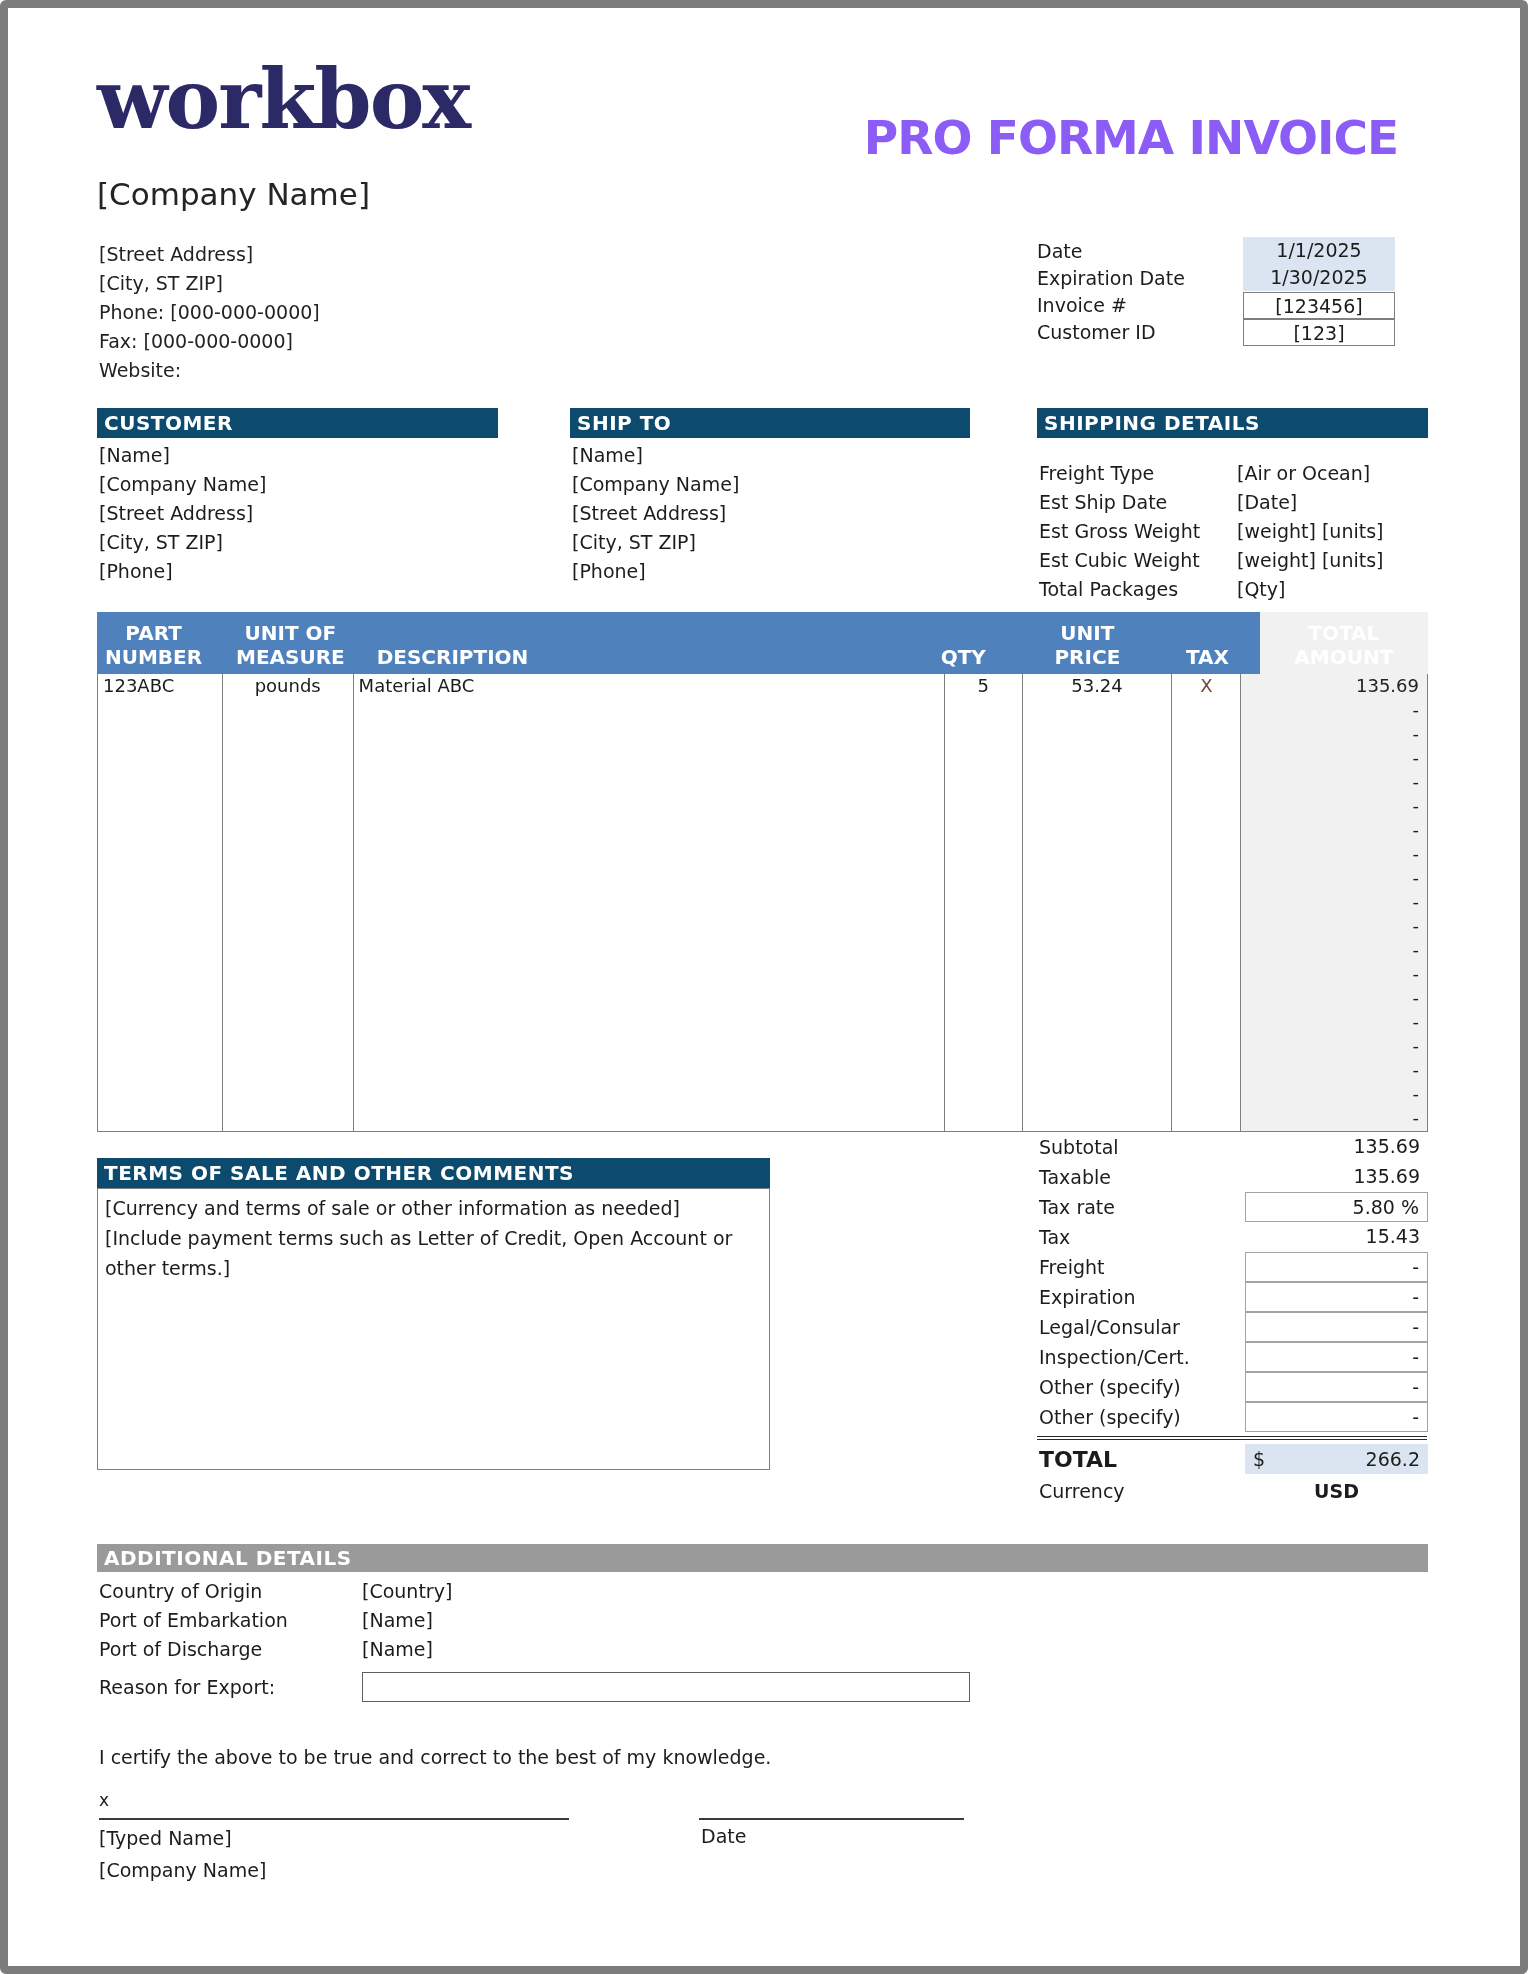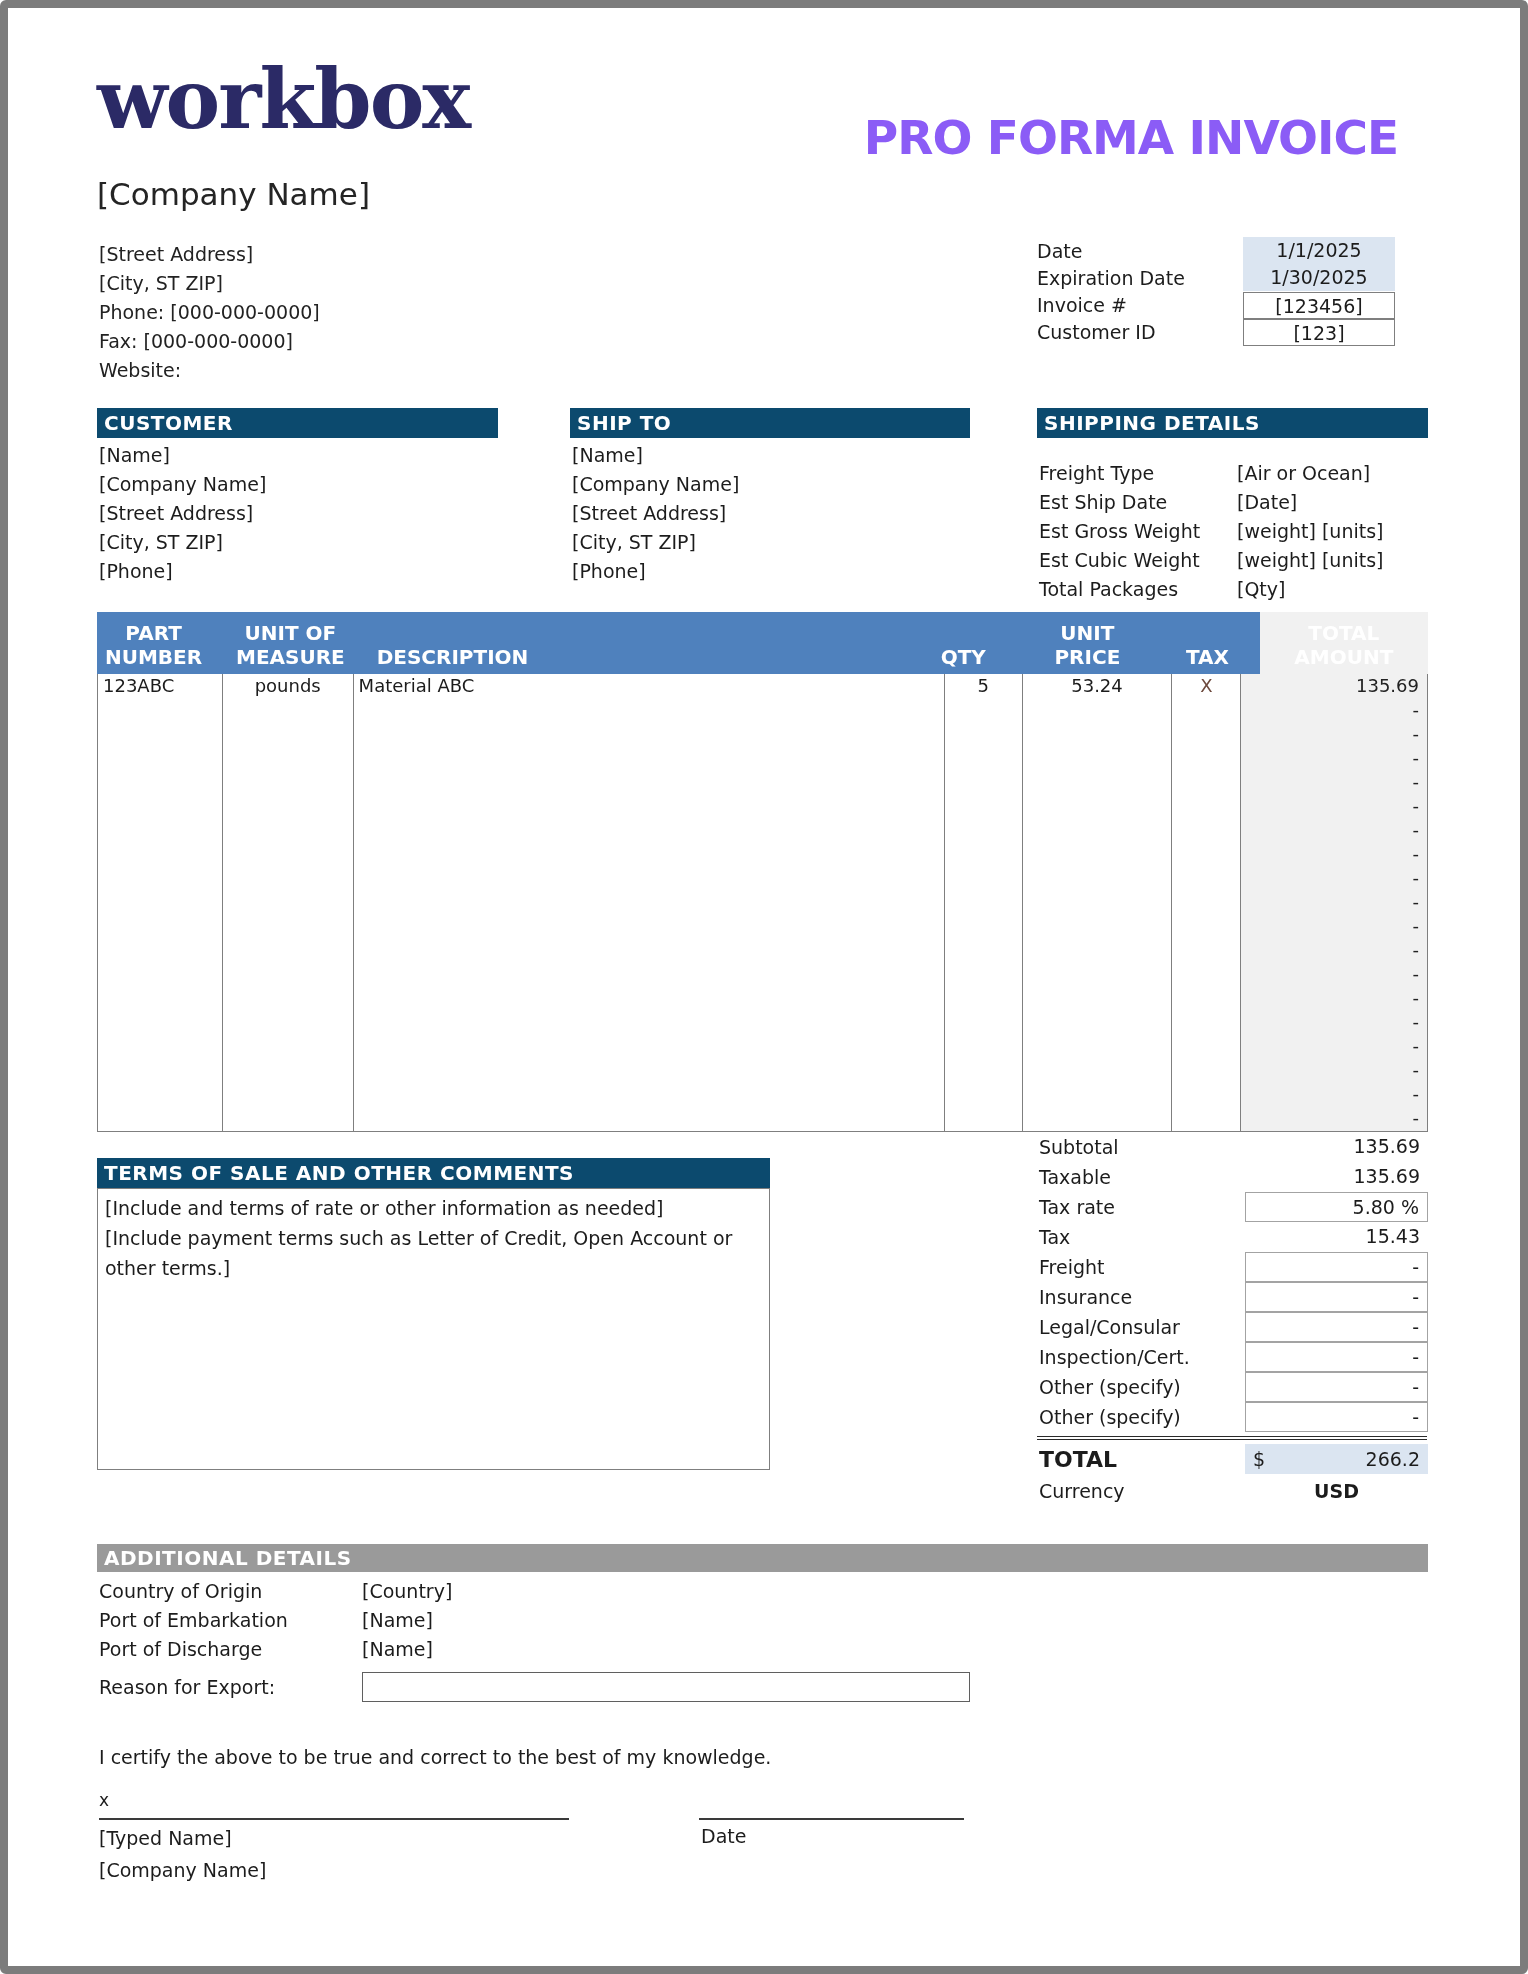--- a/index.html
+++ b/index.html
@@ -264,21 +264,21 @@
             <div class="total-cell">-</div>
           </div>
       </div>
     </div>
   </div>
 
   <div class="abs terms">
     <div class="bar">TERMS OF SALE AND OTHER COMMENTS</div>
     <div class="terms-box">
 
-    <div>[Include and terms of rate or other information as needed]</div>
+    <div>[Currency and terms of sale or other information as needed]</div>
         <div>[Include payment terms such as Letter of Credit, Open Account or other terms.]</div>
       </div>
   </div>
 
   <div class="abs summary">
     <div>
 
         <div class="sum-row">
           <div class="sum-label">Subtotal</div>
           <div class="sum-value" data-style="plain">135.69</div>
@@ -298,21 +298,21 @@
           <div class="sum-label">Tax</div>
           <div class="sum-value" data-style="plain">15.43</div>
         </div>
 
         <div class="sum-row">
           <div class="sum-label">Freight</div>
           <div class="sum-value" data-style="boxed">-</div>
         </div>
 
         <div class="sum-row">
-          <div class="sum-label">Insurance</div>
+          <div class="sum-label">Expiration</div>
           <div class="sum-value" data-style="boxed">-</div>
         </div>
 
         <div class="sum-row">
           <div class="sum-label">Legal/Consular</div>
           <div class="sum-value" data-style="boxed">-</div>
         </div>
 
         <div class="sum-row">
           <div class="sum-label">Inspection/Cert.</div>

